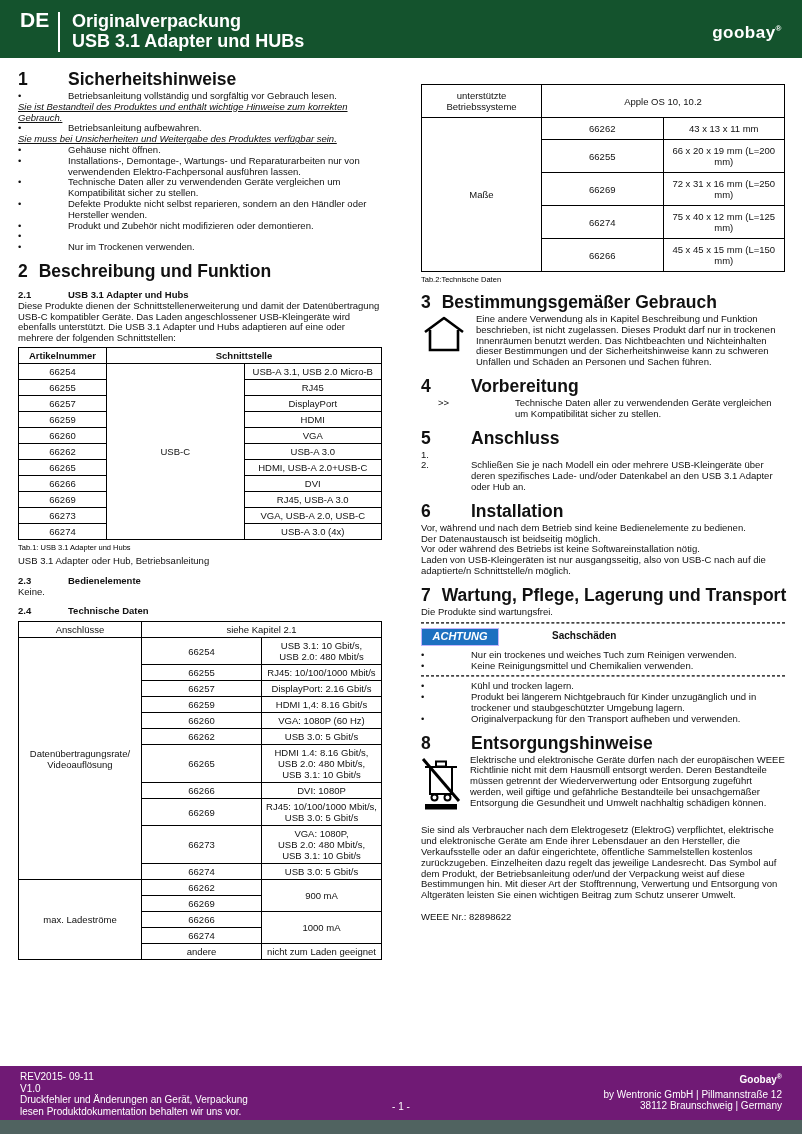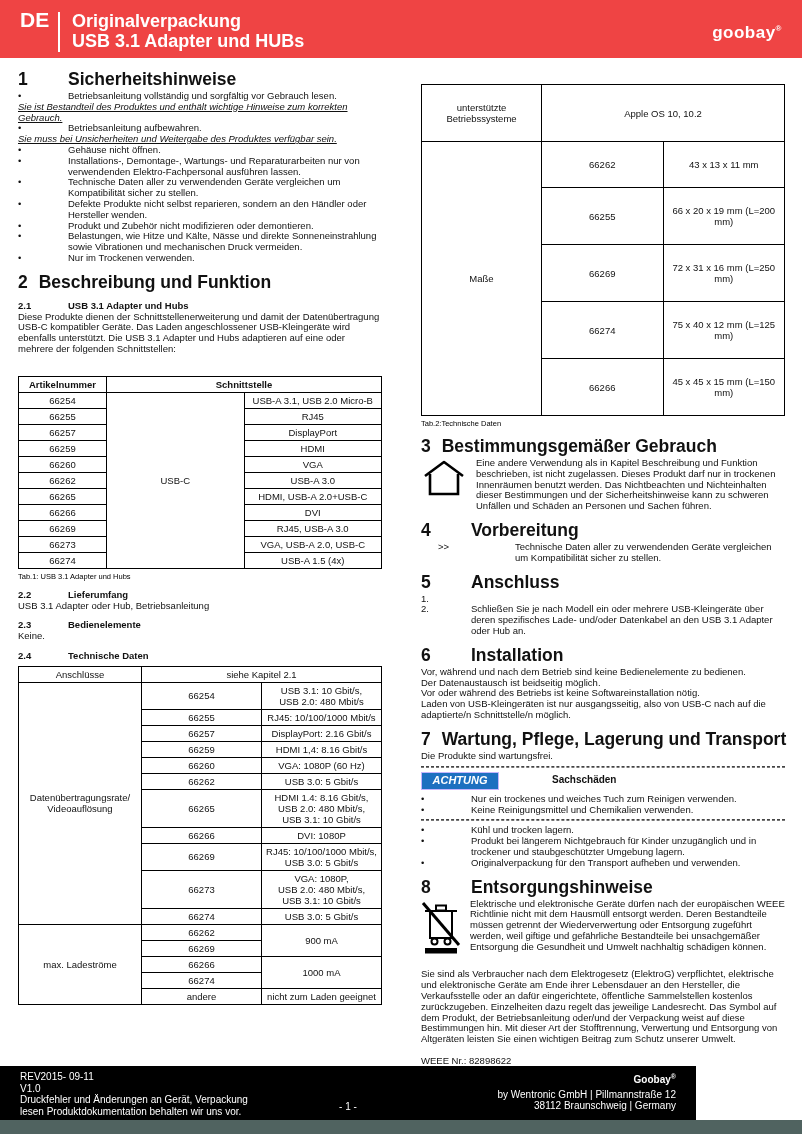--- a/index.html
+++ b/index.html
@@ -4,21 +4,21 @@
 <style>
   * { box-sizing: border-box; margin: 0; padding: 0; }
   html,body { background:#888; }
   .page {
     position: relative; width: 802px; height: 1134px; margin: 0 auto;
     background: #fff; overflow: hidden;
     font-family: "Liberation Sans", sans-serif;
     font-size: 9.5px; line-height: 10.8px; color: #111;
   }
   
-  .header-bar { position:absolute; top:0; left:0; width:802px; height:58px; background:#ef4444; }
+  .header-bar { position:absolute; top:0; left:0; width:802px; height:58px; background:#14532d; }
   .lang-code { position:absolute; left:20px; top:15px; font-size:21px; font-weight:bold; color:#fff; }
   .hdr-sep { position:absolute; left:58px; top:12px; width:2px; height:40px; background:#fff; }
   .hdr-titles { position:absolute; left:72px; top:11px; color:#fff; font-weight:bold; font-size:18px; line-height:20px; }
   .hdr-logo { position:absolute; right:20px; top:24px; color:#fff; font-weight:bold; font-size:17px; letter-spacing:.5px; }
   .hdr-logo sup { font-size:8px; }
   
   .col-left  { position:absolute; left:18px;  top:70px; width:364px; }
   .col-right { position:absolute; left:421px; top:84px; width:364px; }
   
   .h1 { font-size:17.5px; line-height:19px; font-weight:bold; margin:9px 0 2px; white-space:nowrap; }
@@ -34,42 +34,42 @@
   .note { font-style:italic;text-decoration:underline; }
   .step { display:flex; padding-left:17px; }
   .step .mk { flex:none; width:77px; }
   .step .tx { flex:1; }
   
   table { border-collapse:collapse; width:100%; table-layout:fixed; }
   td, th { border:1px solid #000; text-align:center; vertical-align:middle;
            font-size:9.5px; line-height:11px; padding:2px 3px; }
   th { font-weight:bold; }
   .pre { white-space:pre-line; }
-  .t1 { margin-top:21px;border-radius:32px; }
+  .t1 { margin-top:3px;border-radius:32px; }
   .t1 .c1 { width:88px; } .t1 .c2 { width:55px; }
   .t1 td { height:15px; }
   .ttech .c1 { width:123px; } .ttech .c2 { width:94px; }
   .ttech td { height:15px; }
   .ttech { margin-top:4px; }
   .t2 .c1 { width:120px; } .t2 .c2 { width:95px; }
-  .t2 td { padding:17px 3px; }
+  .t2 td { padding:5px 3px; }
   .tcap { font-size:7.5px; line-height:9px; margin:3px 0 4px; color:#000; }
   
   .dashes { border-top:1.5px dashed #444; margin:4px 0 4px; height:2px; border-bottom:1px dashed #777; }
   .achtung-row { display:flex; align-items:center; margin:2px 0 4px; }
   .achtung-badge { display:inline-block; width:78px; text-align:center; background:#1d70c0;
                    color:#fff; font-weight:bold; font-style:italic; font-size:11px;
                    padding:2.5px 0 3px; border:1px solid #c4b5fd; }
   .achtung-title { font-weight:bold; margin-left:53px; font-size:10px; }
   
   .float-icon { float:left; margin:1px 9px 2px 0; }
   .clr { clear:both; }
   .p-gap { margin-top:11px; }
   
-  .footer-bar { position:absolute; left:0; top:1066px; width:696px; height:54px; background:#000000; color:#fff; }
+  .footer-bar { position:absolute; left:0; top:1066px; width:802px; height:54px; background:#701a75; color:#fff; }
   .f-left { position:absolute; left:20px; top:5px; font-size:10px; line-height:11.5px; }
   .f-right { position:absolute; right:20px; top:5px; font-size:10px; line-height:11.5px; text-align:right; }
   .f-right .brand { font-weight:bold; display:block; margin-bottom:3px; }
   .f-right .brand sup { font-size:7px; }
   .f-page { position:absolute; left:50%; transform:translateX(-50%); bottom:7px; font-size:10px; }
   .bottom-bar { position:absolute; left:0; top:1120px; width:802px; height:14px; background:#506360; }
 </style>
 </head>
 <body>
 
@@ -114,21 +114,20 @@
     <div class="li">
         <span class="mk">•</span>
         <span class="tx">Defekte Produkte nicht selbst reparieren, sondern an den Händler oder Hersteller wenden.</span>
       </div>
     <div class="li">
         <span class="mk">•</span>
         <span class="tx">Produkt und Zubehör nicht modifizieren oder demontieren.</span>
       </div>
     <div class="li">
         <span class="mk">•</span>
-        <span class="tx">Belastungen, wie Hitze und Kälte, Nässe und direkte Sonneneinstrahlung sowie Vibrationen und mechanischen Druck vermeiden.</span>
       </div>
     <div class="li">
         <span class="mk">•</span>
         <span class="tx">Nur im Trockenen verwenden.</span>
       </div>
 
     <div class="h1 close"><span class="hnum">2</span><span>Beschreibung und Funktion</span></div>
 
     <div class="h2"><span class="hnum">2.1</span><span>USB 3.1 Adapter und Hubs</span></div>
     <div>Diese Produkte dienen der Schnittstellenerweiterung und damit der Datenübertragung USB-C kompatibler Geräte. Das Laden angeschlossener USB-Kleingeräte wird ebenfalls unterstützt. Die USB 3.1 Adapter und Hubs adaptieren auf eine oder mehrere der folgenden Schnittstellen:</div>
@@ -175,27 +174,26 @@
       <tr>
             <td>66269</td>
             <td>RJ45, USB-A 3.0</td>
           </tr>
       <tr>
             <td>66273</td>
             <td>VGA, USB-A 2.0, USB-C</td>
           </tr>
       <tr>
             <td>66274</td>
-            <td>USB-A 1.5 (4x)</td>
+            <td>USB-A 3.0 (4x)</td>
           </tr>
     </tbody>
       </table>
     <div class="tcap">Tab.1: USB 3.1 Adapter und Hubs</div>
 
-    <div class="h2"><span class="hnum">2.2</span><span>Lieferumfang</span></div>
     <div>USB 3.1 Adapter oder Hub, Betriebsanleitung</div>
 
     <div class="h2"><span class="hnum">2.3</span><span>Bedienelemente</span></div>
     <div>Keine.</div>
 
     <div class="h2"><span class="hnum">2.4</span><span>Technische Daten</span></div>
 
     <table class="ttech">
       <tbody>
           <tr>

